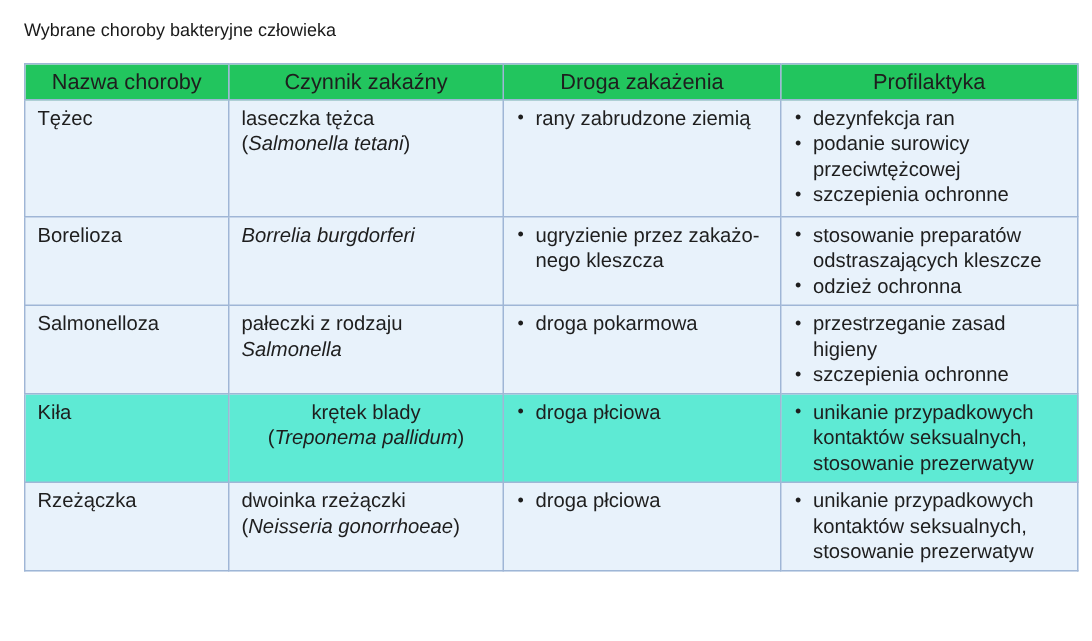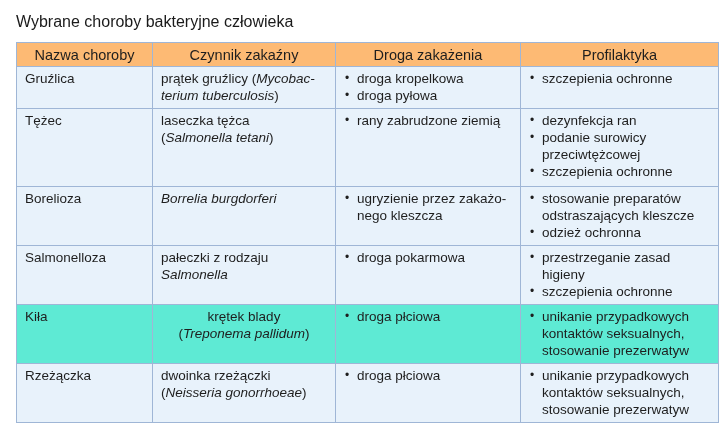--- a/index.html
+++ b/index.html
@@ -1,23 +1,23 @@
 <!DOCTYPE html>
 <html><head>
 <meta charset="utf-8">
 <style>
   html, body { margin:0; padding:0; background:#ffffff; }
   body { width:728px; height:427px; position:relative; overflow:hidden;
          font-family:"Liberation Sans", sans-serif; color:#1e1e1e; }
-  .title { position:absolute; left:16px; top:13px; font-size:16px; color:#1a1a1a; }
+  .title { position:absolute; left:16px; top:13px; font-size:12px; color:#1a1a1a; }
   table { position:absolute; left:16px; top:42px; border-collapse:collapse;
           table-layout:fixed; width:702px; font-size:13.5px; }
   col.c1 { width:136px; } col.c2 { width:183px; } col.c3 { width:185px; } col.c4 { width:198px; }
   th, td { border:1px solid #9fb6d6; vertical-align:top; }
-  th { background:#fdba74; font-weight:normal; font-size:14.5px; height:23px;
+  th { background:#22c55e; font-weight:normal; font-size:14.5px; height:23px;
        padding:0 4px; text-align:center; vertical-align:middle; }
   td { padding:3px 8px 4px 8px; line-height:17px; }
   tr.shade td { background:#e8f2fb; }
   tr.plain td { background:#5eead4; }
   ul { list-style:none; margin:0; padding:0; }
   li { position:relative; padding-left:13px; }
   li::before { content:"\2022"; position:absolute; left:1px; top:0; font-size:12px; }
   i { font-style:italic; }
 </style>
 </head>
@@ -34,36 +34,20 @@
     </colgroup>
   <thead>
     <tr>
       <th>Nazwa choroby</th>
       <th>Czynnik zakaźny</th>
       <th>Droga zakażenia</th>
       <th>Profilaktyka</th>
     </tr>
   </thead>
   <tbody id="tbody">
-      <tr class="shade" style="height: 42px;">
-        <td>Gruźlica</td>
-        <td style="white-space: pre-line;"><span>prątek gruźlicy (</span><i>Mycobac-
-terium tuberculosis</i><span>)</span></td>
-        <td>
-          <ul>
-            <li>droga kropelkowa</li>
-            <li>droga pyłowa</li>
-          </ul>
-        </td>
-        <td>
-          <ul>
-            <li>szczepienia ochronne</li>
-          </ul>
-        </td>
-      </tr>
       <tr class="shade" style="height: 78px;">
         <td>Tężec</td>
         <td style="white-space: pre-line;"><span>laseczka tężca
 (</span><i>Salmonella tetani</i><span>)</span></td>
         <td>
           <ul>
             <li>rany zabrudzone ziemią</li>
           </ul>
         </td>
         <td>

